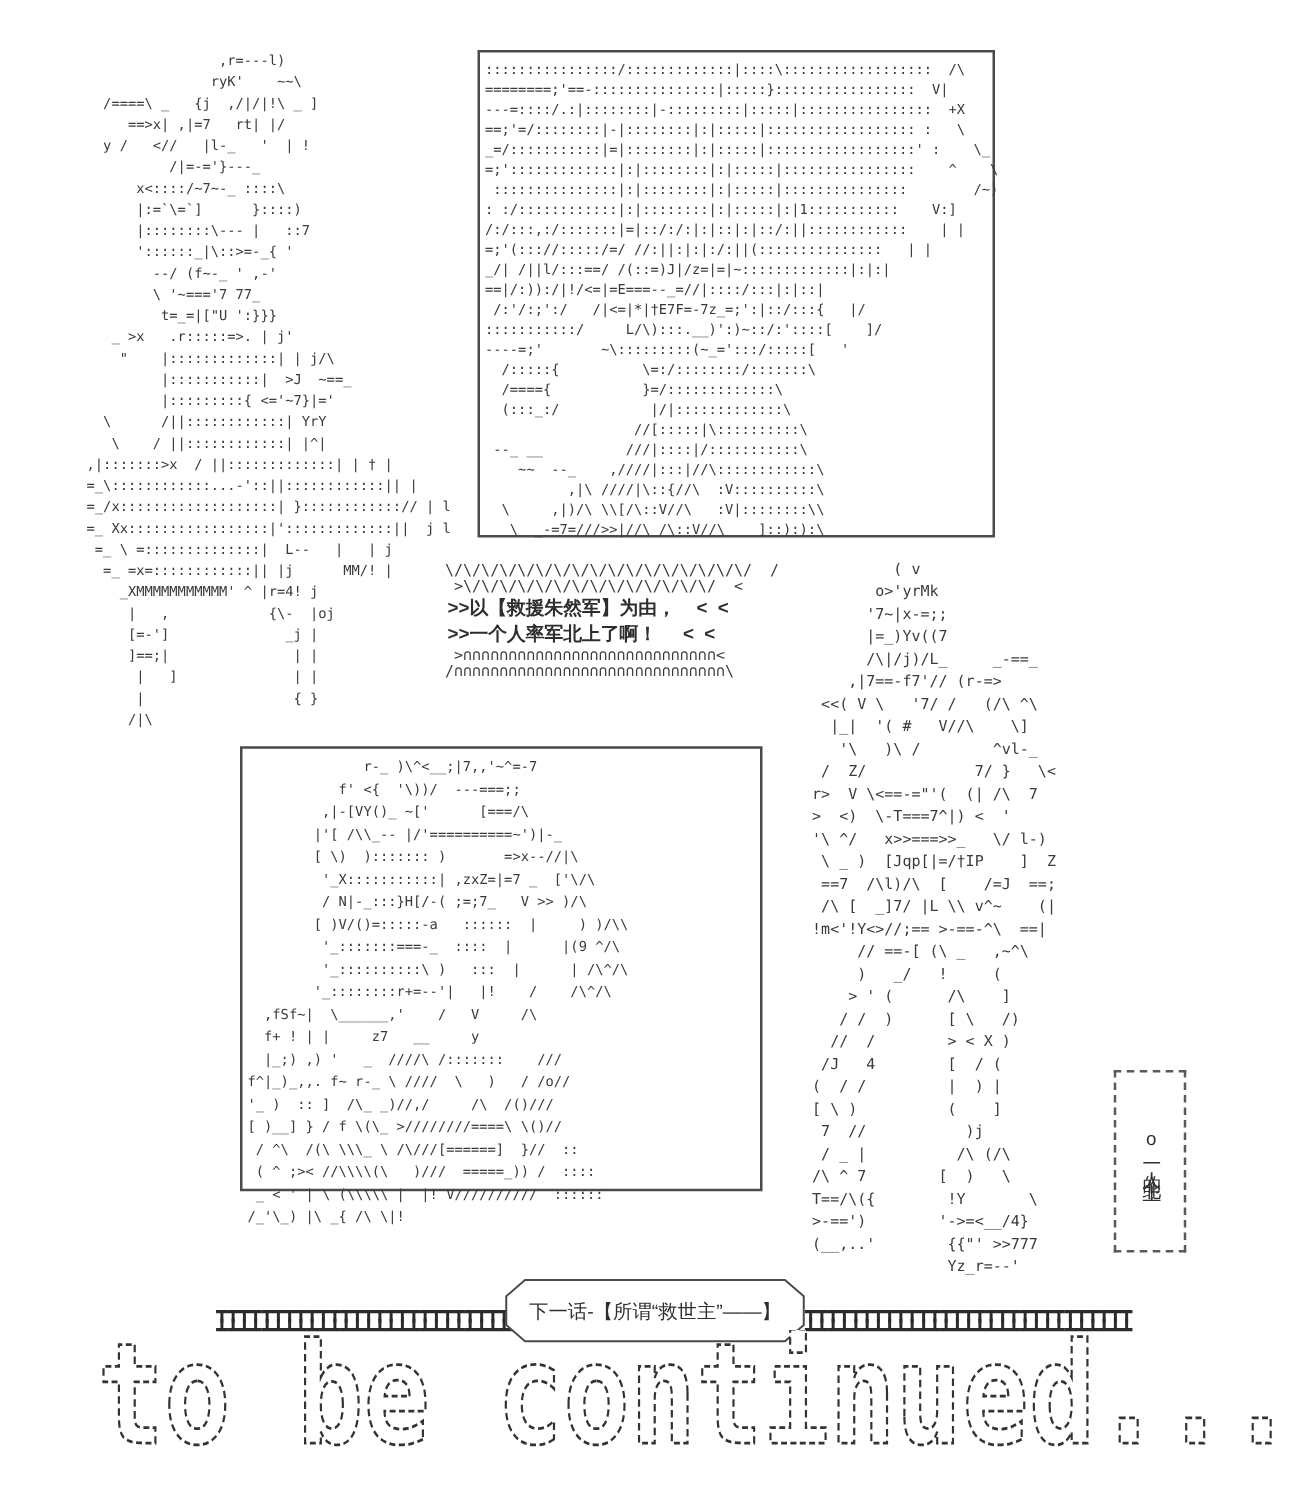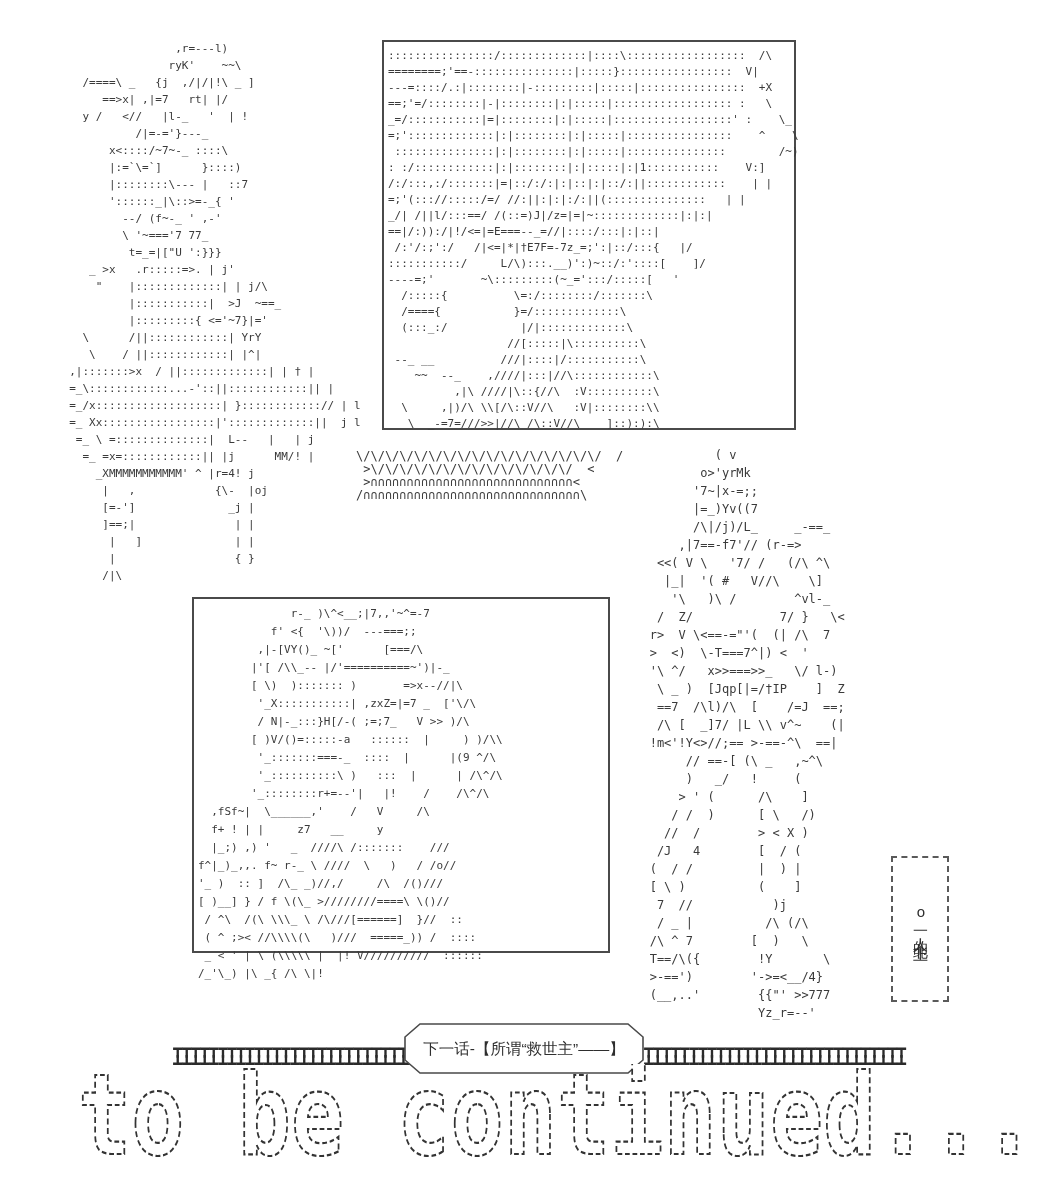--- a/index.html
+++ b/index.html
@@ -94,20 +94,22 @@
  --_ __          ///|::::|/:::::::::::\
     ~~  --_    ,////|:::|//\::::::::::::\
           ,|\ ////|\::{//\  :V::::::::::\
   \     ,|)/\ \\[/\::V//\   :V|::::::::\\
    \  _-=7=///&gt;&gt;|//\ /\::V//\    ]::):):\</pre>
   </div>
 
   <div id="shout-bubble">
     <pre>\/\/\/\/\/\/\/\/\/\/\/\/\/\/\/\/\/  /
  &gt;\/\/\/\/\/\/\/\/\/\/\/\/\/\/  &lt;</pre>
+    <div class="shout-line">&gt;&gt;以【救援朱然军】为由，    &lt;  &lt;</div>
+    <div class="shout-line">&gt;&gt;一个人率军北上了啊！     &lt;  &lt;</div>
     <pre> &gt;∩∩∩∩∩∩∩∩∩∩∩∩∩∩∩∩∩∩∩∩∩∩∩∩∩∩∩∩&lt;
 /∩∩∩∩∩∩∩∩∩∩∩∩∩∩∩∩∩∩∩∩∩∩∩∩∩∩∩∩∩∩\</pre>
   </div>
 
   <pre id="right-figure" class="aa">            ( v
           o&gt;'yrMk
          '7~|x-=;;
          |=_)Yv((7
          /\|/j)/L_     _-==_
        ,|7==-f7'// (r-=&gt;

